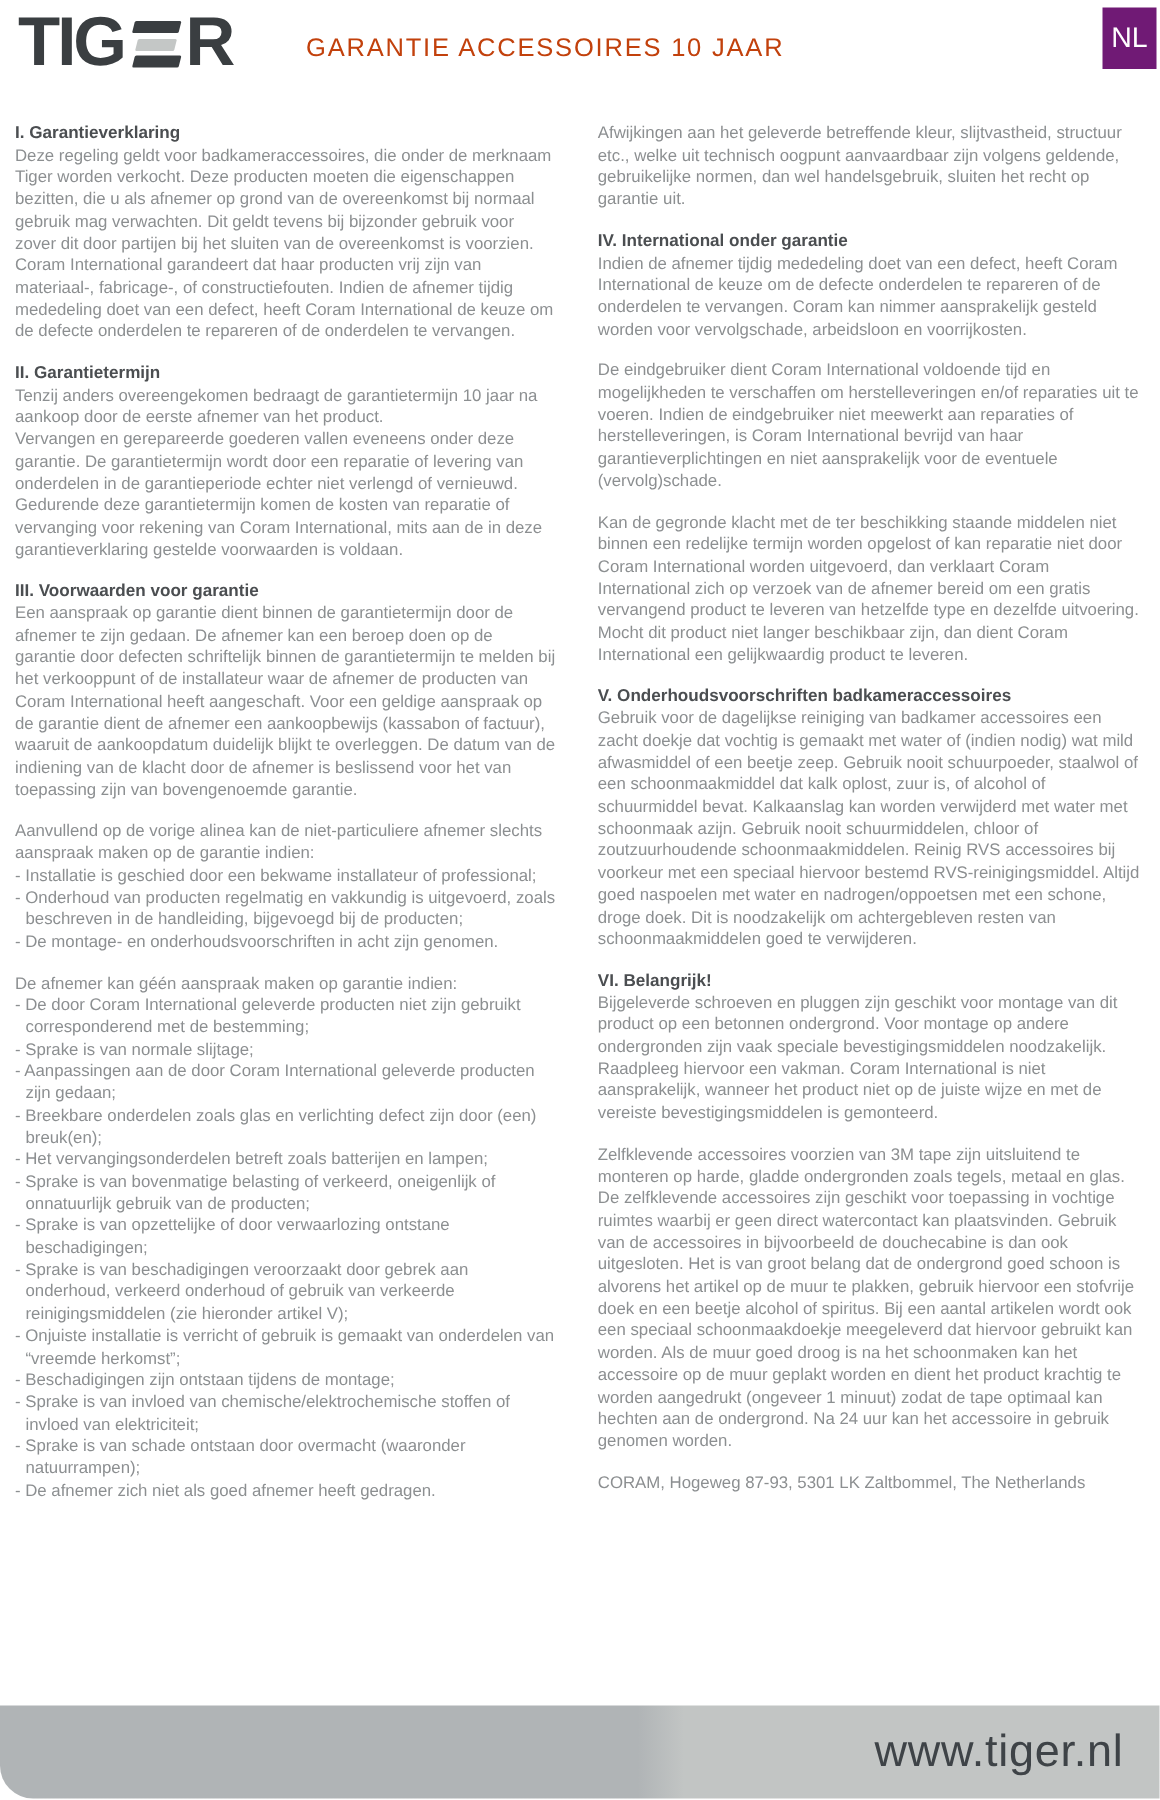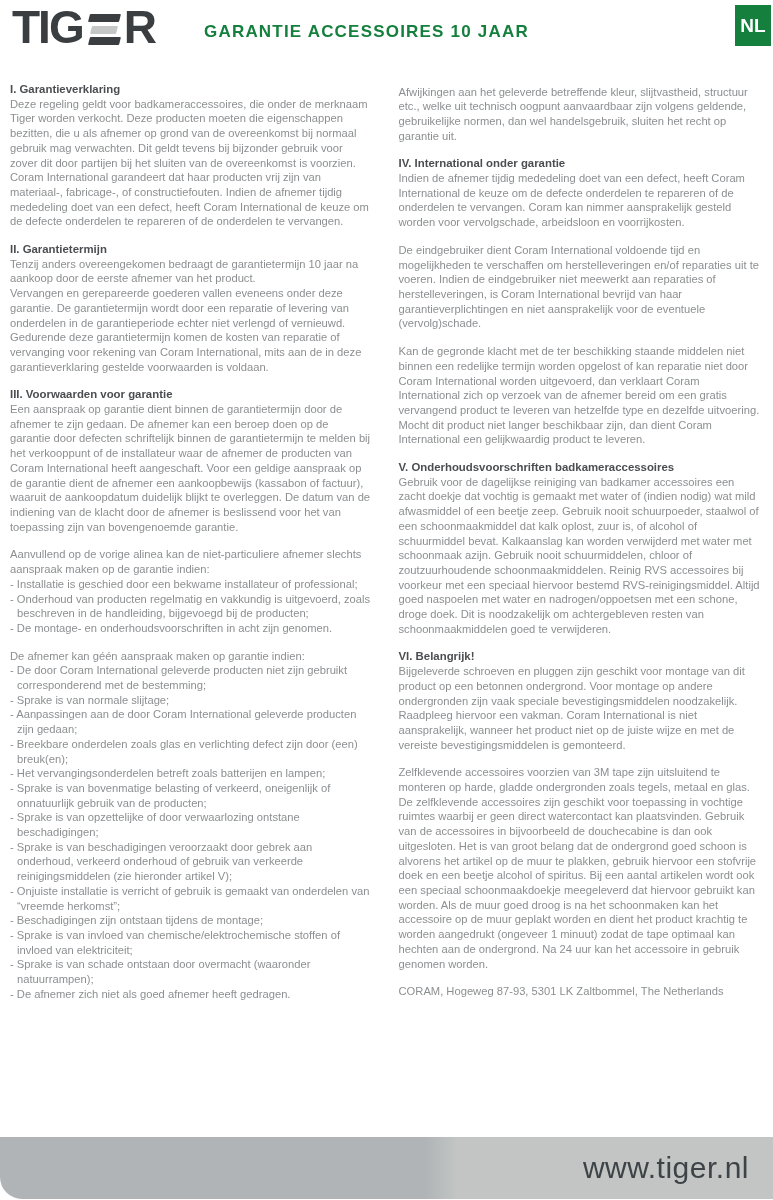--- a/index.html
+++ b/index.html
@@ -18,35 +18,35 @@
     letter-spacing: -2px; line-height: 42px;
   }
   .logo-e { display: flex; flex-direction: column; justify-content: space-between;
             height: 31px; width: 31px; margin: 5px 4px 0 6px; }
   .logo-e .bar { height: 8px; border-radius: 1px; transform: skewX(-14deg); }
   .logo-e .bar.dark { background: #3a3e41; }
   .logo-e .bar.light { background: #c4c7c6; width: 26px; margin-left: 2px; }
 
   .doc-title {
     position: absolute; left: 204px; top: 22px;
-    font-size: 17px; font-weight: bold; letter-spacing: 1.2px;
-    color: #15803d; white-space: nowrap;
+    font-size: 17px; font-weight: normal; letter-spacing: 1.2px;
+    color: #c2410c; white-space: nowrap;
   }
 
   .lang-badge {
     position: absolute; right: 2px; top: 5px;
-    width: 36px; height: 41px; background: #15803d;
-    color: #ffffff; font-weight: bold; font-size: 19px;
+    width: 36px; height: 41px; background: #701a75;
+    color: #ffffff; font-weight: normal; font-size: 19px;
     display: flex; align-items: center; justify-content: center;
   }
 
   
   .columns {
     position: absolute; top: 82px; left: 10px;
-    width: 753px; display: flex; gap: 28px; align-items: center;
+    width: 753px; display: flex; gap: 28px;
   }
   .col { width: 362px; }
   .col.right { width: 366px; }
 
   .sec-heading {
     font-size: 11.4px; line-height: 14.7px; font-weight: bold;
     color: #4b4e51; margin: 13px 0 0 0;
   }
   .para {
     font-size: 11.2px; line-height: 14.7px; color: #8c8f91;

